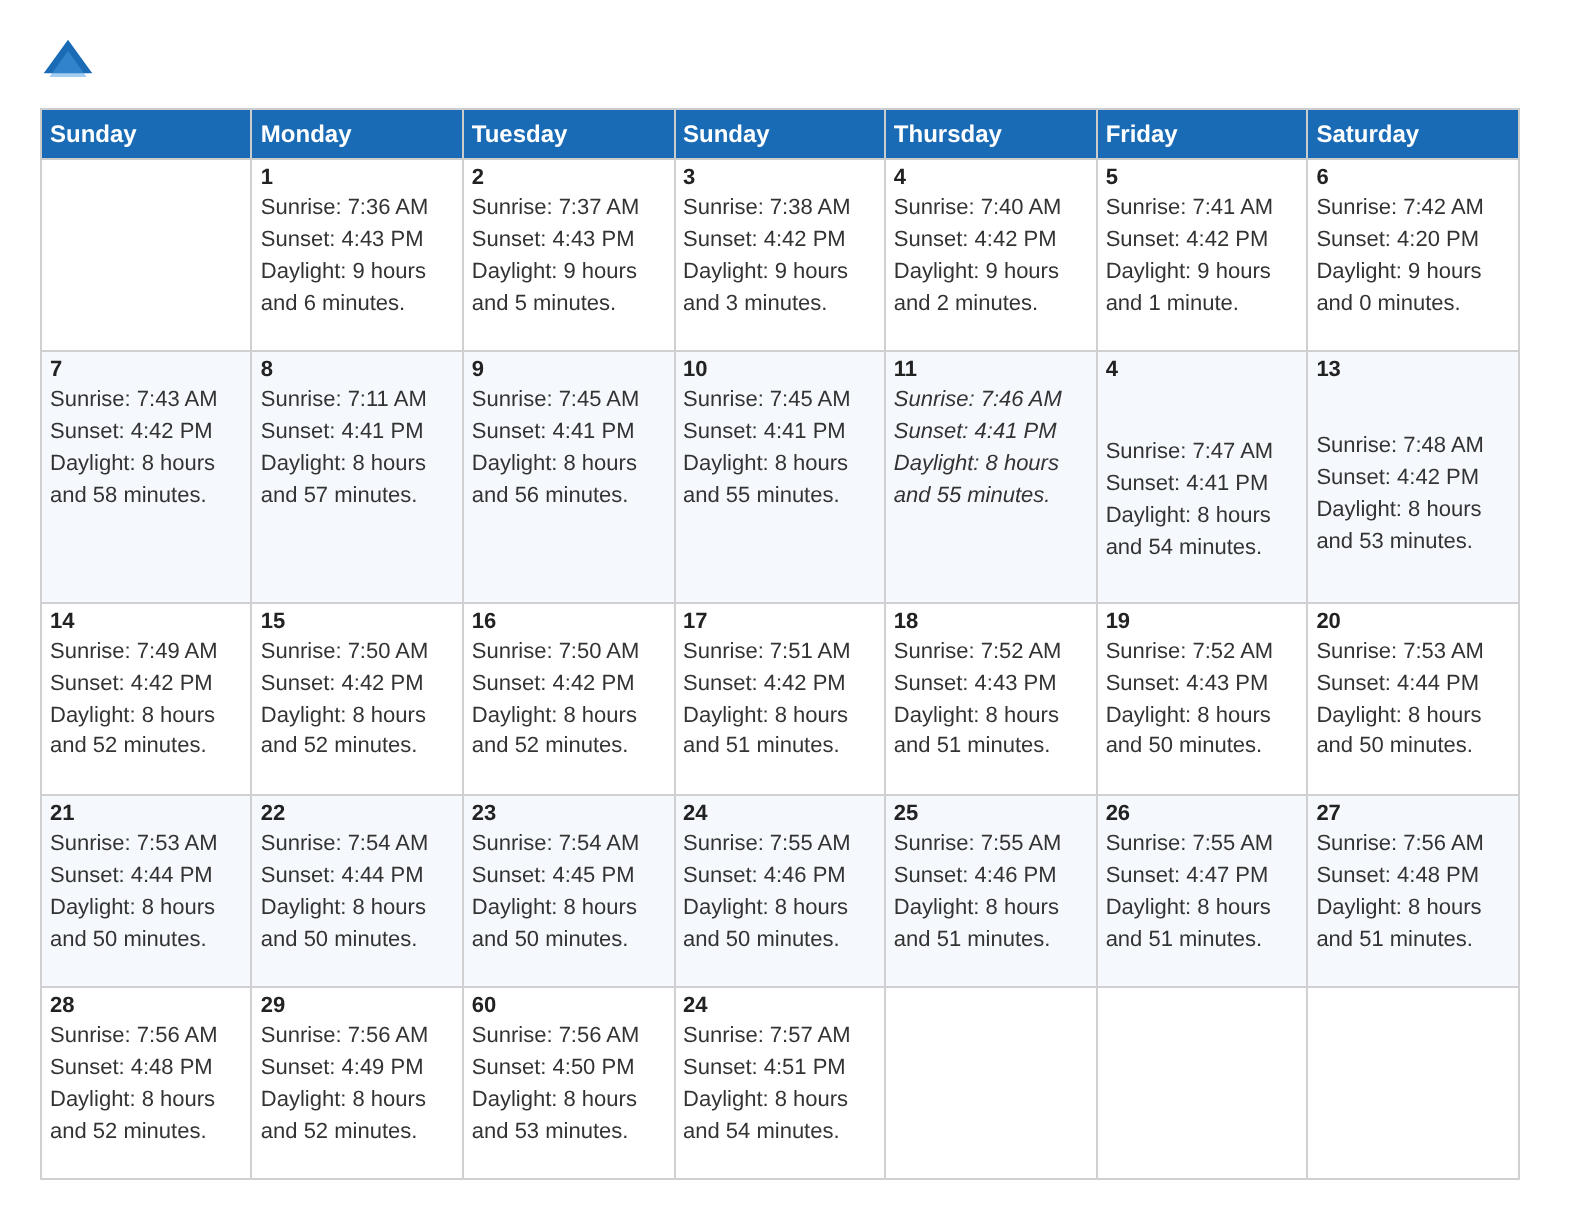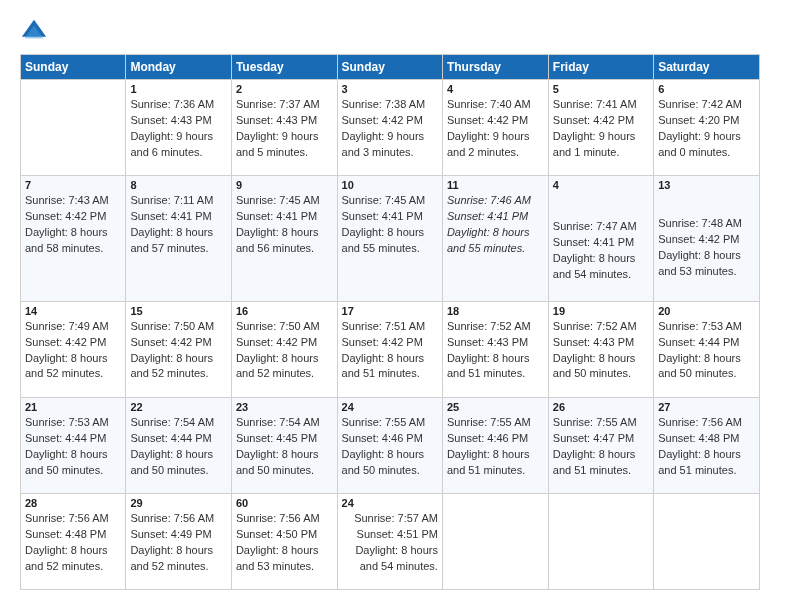--- a/index.html
+++ b/index.html
@@ -352,21 +352,21 @@
           </td>
           <td>
             <span class="day-num">60</span>
             <div class="day-info" style="white-space: pre-line;">Sunrise: 7:56 AM
 Sunset: 4:50 PM
 Daylight: 8 hours
 and 53 minutes.</div>
           </td>
           <td>
             <span class="day-num">24</span>
-            <div class="day-info" style="white-space: pre-line; text-align: right;">Sunrise: 7:57 AM
+            <div class="day-info" style="white-space: pre-line;">Sunrise: 7:57 AM
 Sunset: 4:51 PM
 Daylight: 8 hours
 and 54 minutes.</div>
           </td>
           <td class="empty"></td>
           <td class="empty"></td>
           <td class="empty"></td>
         </tr>
       </tbody>
   </table>

